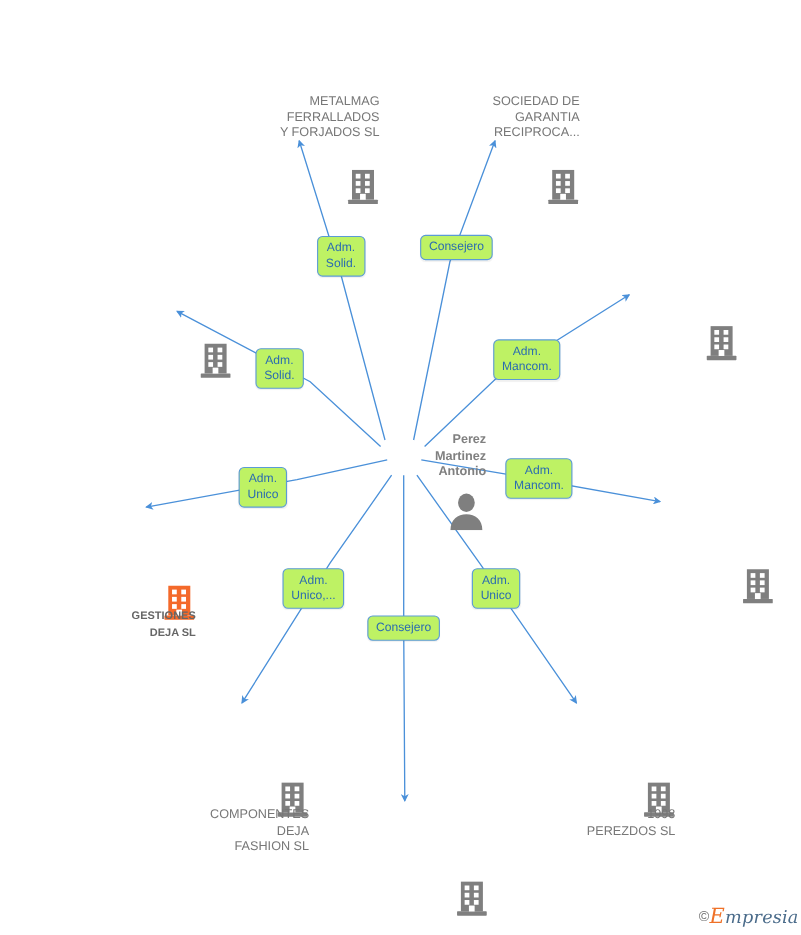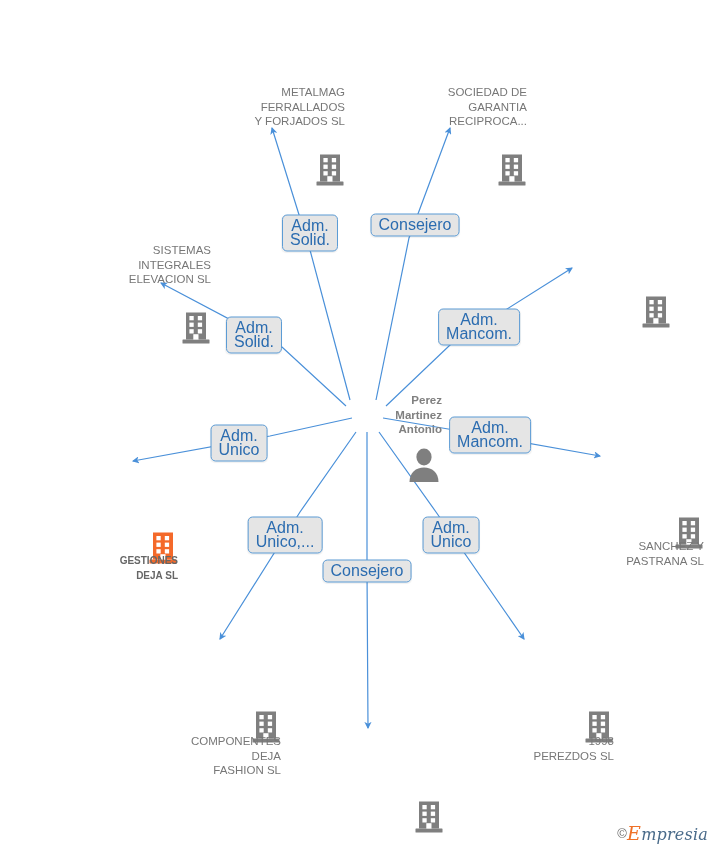--- a/index.html
+++ b/index.html
@@ -53,34 +53,34 @@
   .node.person .caption-above {
     display: block;
     white-space: pre-line;
     color: #808080;
     font-weight: bold;
   }
   .edge-label {
     position: absolute;
     box-sizing: border-box;
     transform: translate(-50%, -50%);
-    background: #e5e5e5;
+    background: #bef264;
     border: 1px solid #5b9bd5;
     border-radius: 5px;
     color: #2b6cb0;
-    font-size: 16px;
+    font-size: 11px;
     line-height: 14px;
     text-align: center;
     padding: 3px 7px 4px 7px;
     white-space: pre-line;
     box-shadow: 0 1px 1px rgba(0,0,0,0.06);
   }
   #watermark {
     position: absolute;
-    right: 20px;
+    right: 2px;
     bottom: 6px;
     font-size: 15px;
     color: #4a6b8a;
     letter-spacing: 0.2px;
     white-space: nowrap;
     margin-left: 10px;
   }
   #watermark .mark-c {
     font-size: 13px;
     color: #6d6d6d;
@@ -189,25 +189,20 @@
           <rect class="b-win" x="8.4" y="5" width="4.3" height="4.3" fill="#ffffff"></rect>
           <rect class="b-win" x="16.8" y="5" width="4.3" height="4.3" fill="#ffffff"></rect>
           <rect class="b-win" x="8.4" y="11.6" width="4.3" height="4.3" fill="#ffffff"></rect>
           <rect class="b-win" x="16.8" y="11.6" width="4.3" height="4.3" fill="#ffffff"></rect>
           <rect class="b-win" x="8.4" y="18.2" width="4.3" height="4.3" fill="#ffffff"></rect>
           <rect class="b-win" x="16.8" y="18.2" width="4.3" height="4.3" fill="#ffffff"></rect>
           <rect class="b-win" x="12.3" y="23.2" width="5.2" height="5.4" fill="#ffffff"></rect>
         </svg>
       </span>
     </div>
-    <div class="node" style="left: 136px; top: 194px;">
-      <span class="caption">SISTEMAS
-INTEGRALES
-ELEVACION  SL</span>
-    </div>
     <div class="node" style="left: 596px; top: 247px;">
       <span class="glyph">
         <svg width="30" height="34" viewBox="0 0 30 34" aria-hidden="true">
           <rect class="b-body" x="5" y="1.5" width="20" height="27" rx="0" fill="#7f7f7f"></rect>
           <rect class="b-base" x="1.5" y="28.5" width="27" height="4" rx="0.6" fill="#7f7f7f"></rect>
           <rect class="b-win" x="8.4" y="5" width="4.3" height="4.3" fill="#ffffff"></rect>
           <rect class="b-win" x="16.8" y="5" width="4.3" height="4.3" fill="#ffffff"></rect>
           <rect class="b-win" x="8.4" y="11.6" width="4.3" height="4.3" fill="#ffffff"></rect>
           <rect class="b-win" x="16.8" y="11.6" width="4.3" height="4.3" fill="#ffffff"></rect>
           <rect class="b-win" x="8.4" y="18.2" width="4.3" height="4.3" fill="#ffffff"></rect>
@@ -242,24 +237,20 @@
           <rect class="b-base" x="1.5" y="28.5" width="27" height="4" rx="0.6" fill="#7f7f7f"></rect>
           <rect class="b-win" x="8.4" y="5" width="4.3" height="4.3" fill="#ffffff"></rect>
           <rect class="b-win" x="16.8" y="5" width="4.3" height="4.3" fill="#ffffff"></rect>
           <rect class="b-win" x="8.4" y="11.6" width="4.3" height="4.3" fill="#ffffff"></rect>
           <rect class="b-win" x="16.8" y="11.6" width="4.3" height="4.3" fill="#ffffff"></rect>
           <rect class="b-win" x="8.4" y="18.2" width="4.3" height="4.3" fill="#ffffff"></rect>
           <rect class="b-win" x="16.8" y="18.2" width="4.3" height="4.3" fill="#ffffff"></rect>
           <rect class="b-win" x="12.3" y="23.2" width="5.2" height="5.4" fill="#ffffff"></rect>
         </svg>
       </span>
-    </div>
-    <div class="node" style="left: 629px; top: 490px;">
-      <span class="caption">SANCHEZ Y
-PASTRANA SL</span>
     </div>
     <div class="node" style="left: 206px; top: 662px;">
       <span class="glyph">
         <svg width="30" height="34" viewBox="0 0 30 34" aria-hidden="true">
           <rect class="b-body" x="5" y="1.5" width="20" height="27" rx="0" fill="#7f7f7f"></rect>
           <rect class="b-base" x="1.5" y="28.5" width="27" height="4" rx="0.6" fill="#7f7f7f"></rect>
           <rect class="b-win" x="8.4" y="5" width="4.3" height="4.3" fill="#ffffff"></rect>
           <rect class="b-win" x="16.8" y="5" width="4.3" height="4.3" fill="#ffffff"></rect>
           <rect class="b-win" x="8.4" y="11.6" width="4.3" height="4.3" fill="#ffffff"></rect>
           <rect class="b-win" x="16.8" y="11.6" width="4.3" height="4.3" fill="#ffffff"></rect>

